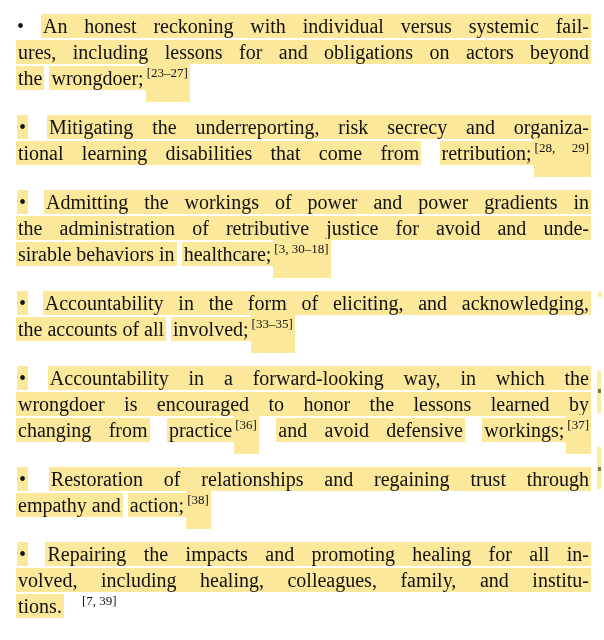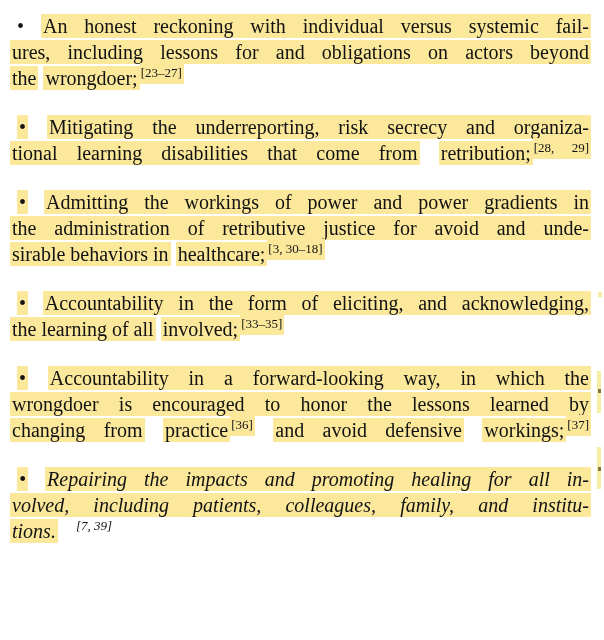--- a/index.html
+++ b/index.html
@@ -13,41 +13,41 @@
     position: relative;
     width: 604px; height: 640px;
     padding-top: 13px;
     box-sizing: border-box;
     font-family: "Liberation Serif", "DejaVu Serif", serif;
     font-size: 20px;
     line-height: 26px;
     color: var(--ink);
   }
   .para { margin: 0 0 23px 0; }
-  .para:last-of-type { margin-bottom: 0; font-style: italic; }
+  .para:last-of-type { margin-bottom: 0; }
   .line {
-    margin-left: 10px;
+    margin-left: 16px;
     margin-right: 13px;
     text-align: justify;
     text-align-last: justify;
     white-space: normal;
   }
   .line.first { margin-left: 17px; }
   .line.short { text-align: left; text-align-last: left; }
   .hl {
     background: var(--hl);
     padding: 1px 2px;
   }
   .bullet { letter-spacing: 0; }
   sup {
     font-size: 13px;
     line-height: 0;
     vertical-align: super;
   }
-  sup.hl { padding: 2px 2px 4px 1px; }
+  sup.hl { padding: 2px 2px 22px 1px; }
   sup:not(.hl) { background: transparent; padding: 0 18px; }
   
   .frag {
     position: absolute;
     background: #F8EDA4;
   }
   #frag-speck { left: 598px; top: 292px; width: 4px; height: 5px; }
   #frag-bar1  { left: 597px; top: 371px; width: 4px; height: 42px; }
   #frag-bar2  { left: 597px; top: 447px; width: 4px; height: 42px; }
   .frag .dot {
@@ -79,25 +79,29 @@
       <div class="line first"><span class="hl bullet">•</span> <span class="hl">Mitigating the underreporting, risk secrecy and organiza-</span></div>
       <div class="line"><span class="hl">tional learning disabilities that come from</span> <span class="hl">retribution;</span><sup class="hl">[28, 29]</sup></div>
     </div>
     <div class="para">
       <div class="line first"><span class="hl bullet">•</span> <span class="hl">Admitting the workings of power and power gradients in</span></div>
       <div class="line"><span class="hl">the administration of retributive justice for avoid and unde-</span></div>
       <div class="line short"><span class="hl">sirable behaviors in</span> <span class="hl">healthcare;</span><sup class="hl">[3, 30–18]</sup></div>
     </div>
     <div class="para">
       <div class="line first"><span class="hl bullet">•</span> <span class="hl">Accountability in the form of eliciting, and acknowledging,</span></div>
-      <div class="line short"><span class="hl">the learning of all</span> <span class="hl">involved;</span><sup class="hl">[33–35]</sup></div>
+      <div class="line short"><span class="hl">the accounts of all</span> <span class="hl">involved;</span><sup class="hl">[33–35]</sup></div>
     </div>
     <div class="para">
       <div class="line first"><span class="hl bullet">•</span> <span class="hl">Accountability in a forward-looking way, in which the</span></div>
       <div class="line"><span class="hl">wrongdoer is encouraged to honor the lessons learned by</span></div>
       <div class="line"><span class="hl">changing from</span> <span class="hl">practice</span><sup class="hl">[36]</sup> <span class="hl">and avoid defensive</span> <span class="hl">workings;</span><sup class="hl">[37]</sup></div>
     </div>
     <div class="para">
+      <div class="line first"><span class="hl bullet">•</span> <span class="hl">Restoration of relationships and regaining trust through</span></div>
+      <div class="line short"><span class="hl">empathy and</span> <span class="hl">action;</span><sup class="hl">[38]</sup></div>
+    </div>
+    <div class="para">
       <div class="line first"><span class="hl bullet">•</span> <span class="hl">Repairing the impacts and promoting healing for all in-</span></div>
-      <div class="line"><span class="hl">volved, including patients, colleagues, family, and institu-</span></div>
+      <div class="line"><span class="hl">volved, including healing, colleagues, family, and institu-</span></div>
       <div class="line short"><span class="hl">tions.</span><sup>[7, 39]</sup></div>
     </div>
   </div>
 
 </body></html>

